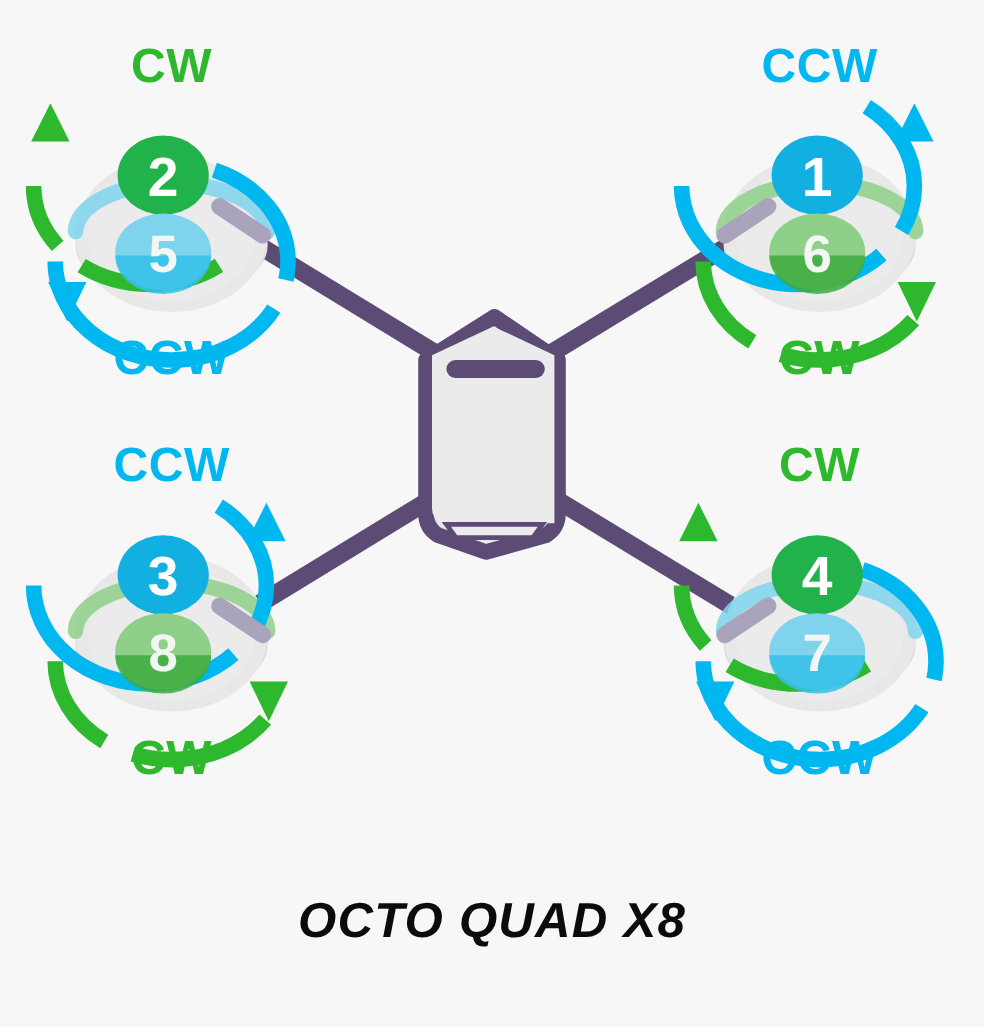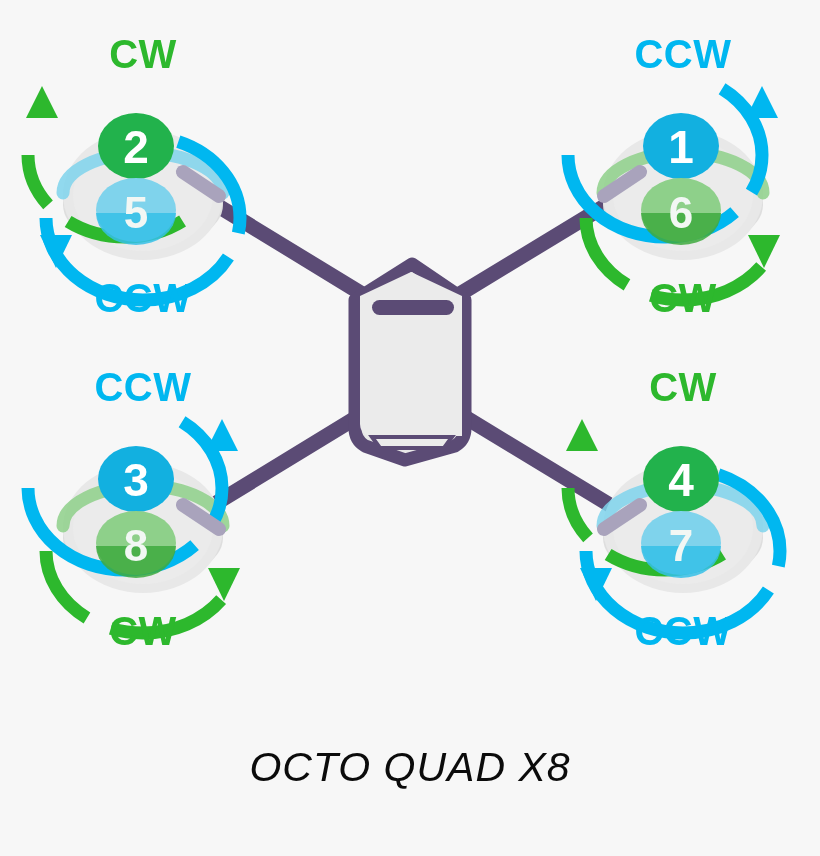--- a/index.html
+++ b/index.html
@@ -46,21 +46,21 @@
     font-size: 44px;
     fill: #f2f7f4;
   }
   #title-text {
     position: absolute;
     left: 0;
     top: 744px;
     width: 820px;
     text-align: center;
     font-family: "Liberation Sans", sans-serif;
-    font-weight: normal;
+    font-weight: bold;
     font-style: italic;
     font-size: 41px;
     letter-spacing: 1px;
     color: #0b0b0b;
   }
 </style>
 </head>
 <body>
 
 <div id="diagram-root">

